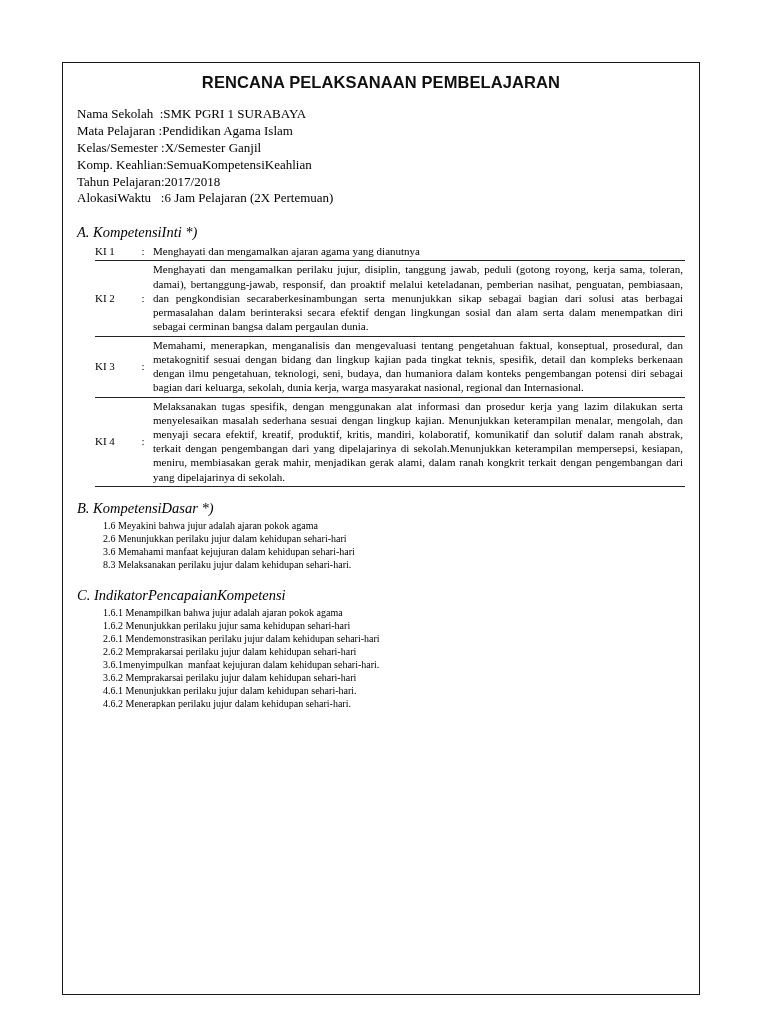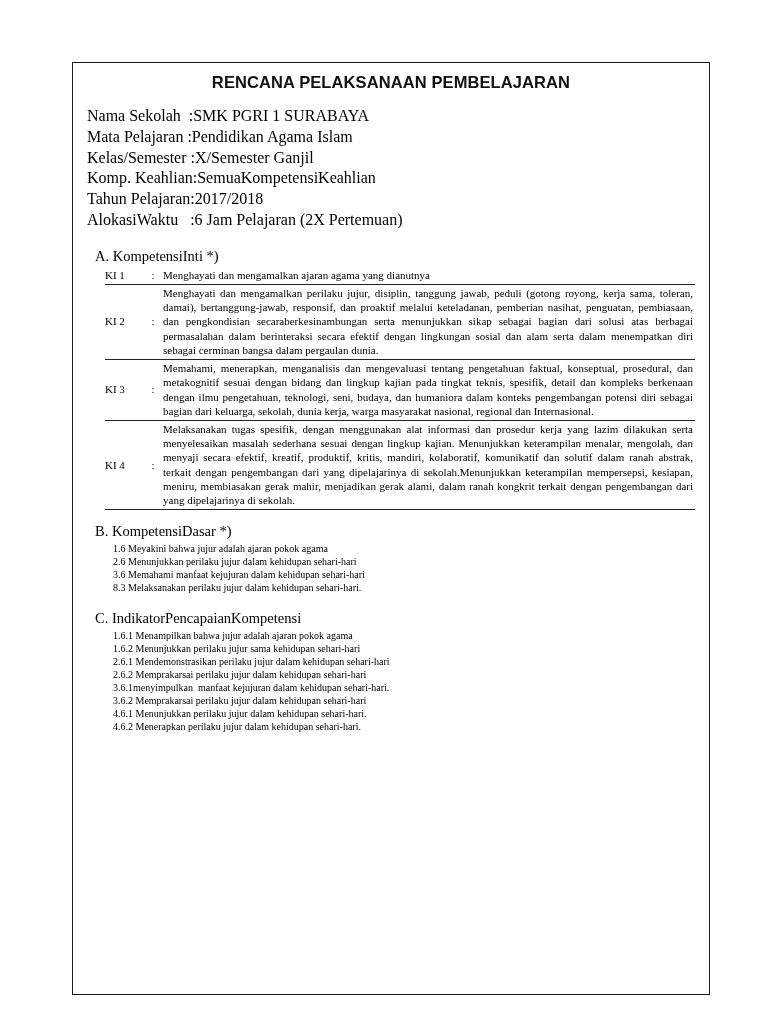--- a/index.html
+++ b/index.html
@@ -10,21 +10,21 @@
   body {
     width: 768px;
     height: 1024px;
     font-family: "Liberation Serif", "DejaVu Serif", serif;
     color: #000000;
     position: relative;
     overflow: hidden;
   }
   .page {
     position: absolute;
-    left: 72px;
+    left: 62px;
     top: 62px;
     width: 638px;
     height: 933px;
     border: 1.5px solid #1a1a1a;
     box-sizing: border-box;
     background: #ffffff;
   }
   .inner {
     padding: 8px 14px 0 14px;
   }
@@ -32,39 +32,40 @@
     font-family: "Liberation Sans", "DejaVu Sans", sans-serif;
     font-weight: bold;
     font-size: 16.5px;
     letter-spacing: 0.1px;
     text-align: center;
     margin: 2px 0 14px 0;
     color: #111;
   }
   
   .ident {
-    font-size: 16px;
+    font-size: 13px;
     line-height: 1.30;
     margin-bottom: 16px;
   }
   .ident-row {
     display: flex;
     white-space: pre;
   }
   .ident-label {
     display: inline-block;
   }
   .ident-value {
     display: inline-block;
   }
   
   .sec-head {
     font-size: 14.5px;
     line-height: 1.30;
-    margin: 0 0 1px 8px;
+    margin: 0 0 1px 0;
+    font-style: italic;
   }
   
   .ki-table {
     width: 100%;
     border-collapse: collapse;
     margin: 0 0 0 18px;
     width: calc(100% - 18px);
   }
   .ki-table td {
     padding: 0;

